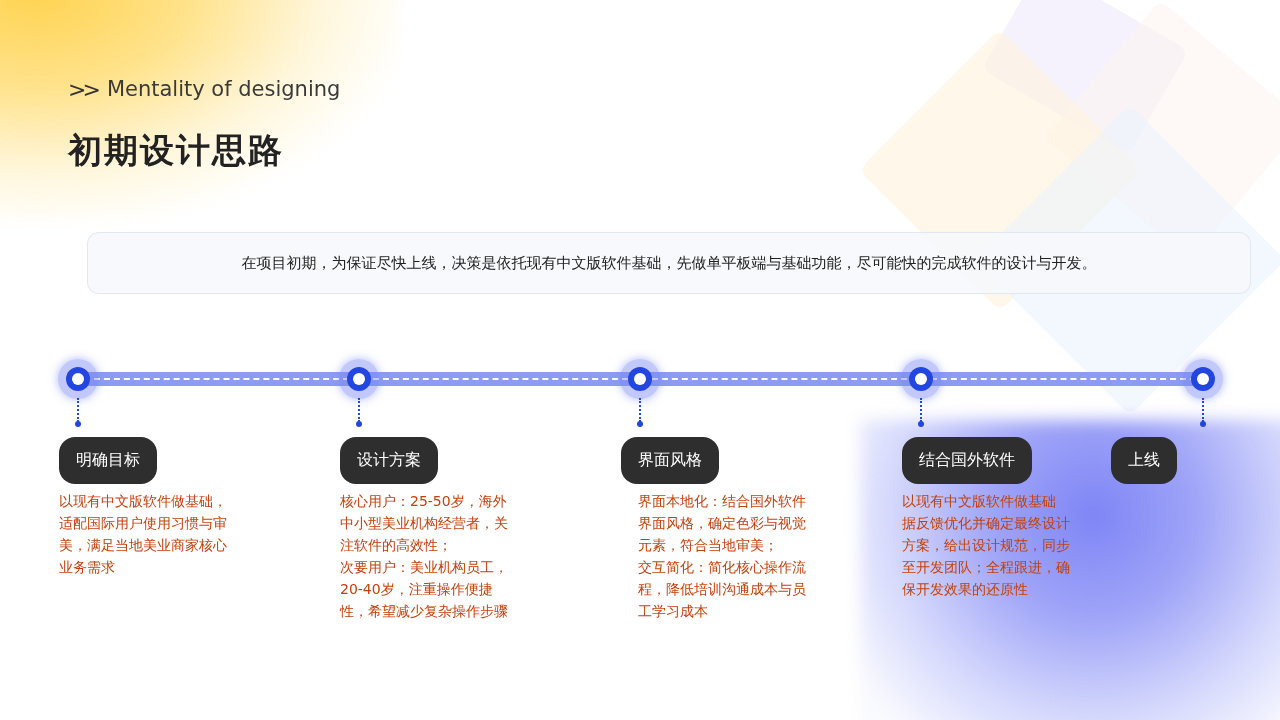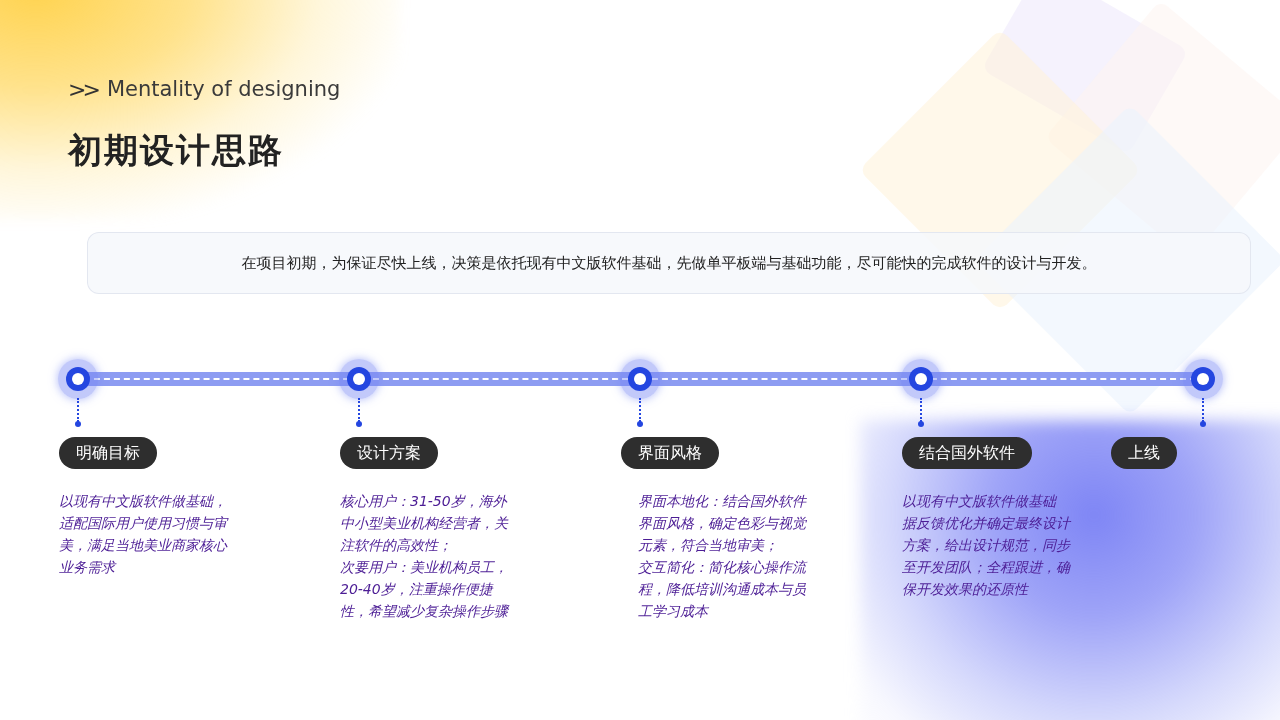--- a/index.html
+++ b/index.html
@@ -47,27 +47,27 @@
       border-top: 2px dashed #ffffff;
     }
     .node { position: absolute; width: 40px; height: 40px; margin-left: -20px; top: 359px; }
     .node .halo { position: absolute; inset: 0; border-radius: 50%; background: rgba(120,136,245,0.45); box-shadow: 0 0 10px rgba(120,136,245,0.6); }
     .node .ring { position: absolute; left: 8px; top: 8px; width: 24px; height: 24px; border-radius: 50%; background: #2446e0; }
     .node .core { position: absolute; left: 14px; top: 14px; width: 12px; height: 12px; border-radius: 50%; background: #ffffff; }
     .stem { position: absolute; top: 398px; height: 24px; width: 0; border-left: 2px dotted #2446e0; margin-left: -1px; }
     .stem-dot { position: absolute; top: 421px; width: 6px; height: 6px; border-radius: 50%; background: #2446e0; margin-left: -3px; }
 
     .pill {
-      position: absolute; top: 437px; height: 32px; padding: 0 17px;
+      position: absolute; top: 437px; height: 47px; padding: 0 17px;
       border-radius: 16px; background: #2e2e2e; color: #fff;
       font-size: 16px; display: flex; align-items: center; white-space: nowrap;
     }
     .desc {
       position: absolute; top: 490px; width: 186px;
-      font-size: 14px; line-height: 22px; color: #4c1d95; white-space: pre-line; font-style: italic;
+      font-size: 14px; line-height: 22px; color: #c2410c; white-space: pre-line;
     }
   </style>
 </head>
 <body>
 
 <div class="bg-yellow"></div>
 <div class="puzzle pz2"></div>
 <div class="puzzle pz3"></div>
 <div class="puzzle pz1"></div>
 <div class="puzzle pz4"></div>
@@ -102,21 +102,21 @@
 业务需求</div>
 
 <div class="node" style="left:359px">
   <div class="halo"></div>
   <div class="ring"></div>
   <div class="core"></div>
 </div>
 <div class="stem" style="left:359px"></div>
 <div class="stem-dot" style="left:359px"></div>
 <div class="pill" style="left:340px">设计方案</div>
-<div class="desc" style="left:340px">核心用户：31-50岁，海外
+<div class="desc" style="left:340px">核心用户：25-50岁，海外
 中小型美业机构经营者，关
 注软件的高效性；
 次要用户：美业机构员工，
 20-40岁，注重操作便捷
 性，希望减少复杂操作步骤</div>
 
 <div class="node" style="left:640px">
   <div class="halo"></div>
   <div class="ring"></div>
   <div class="core"></div>

